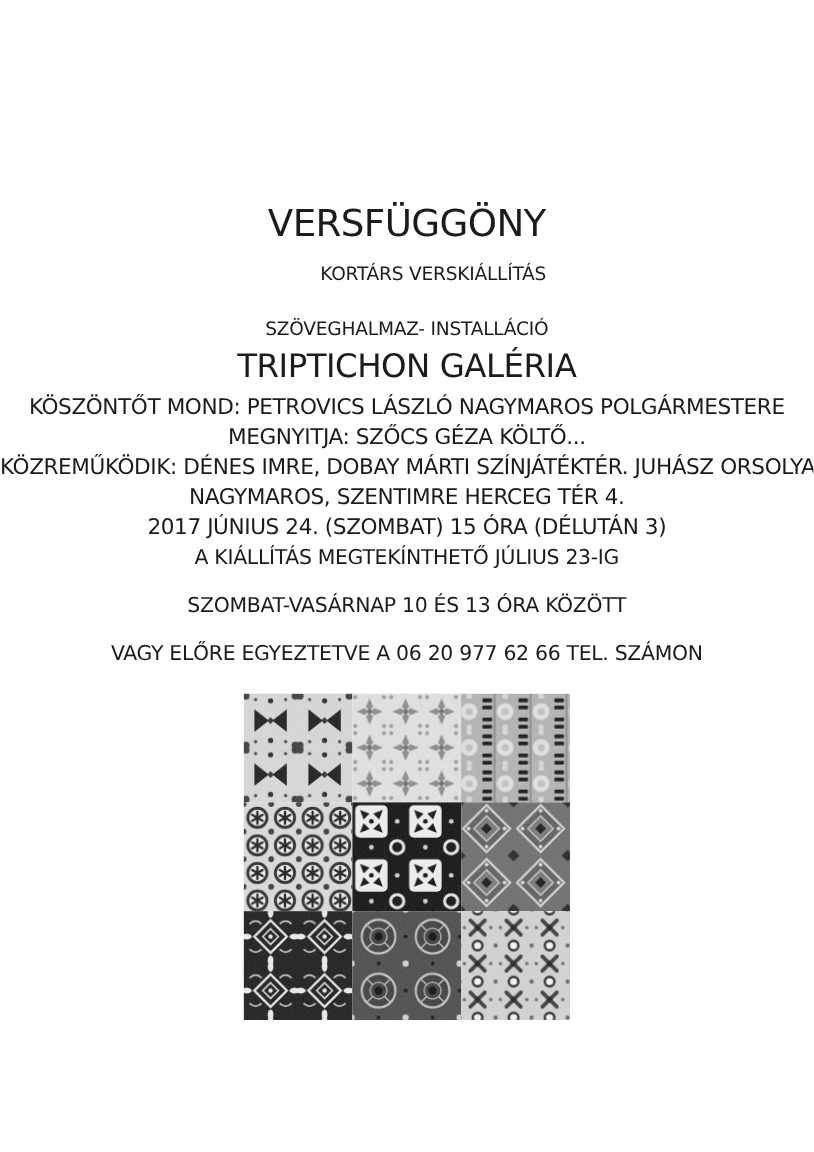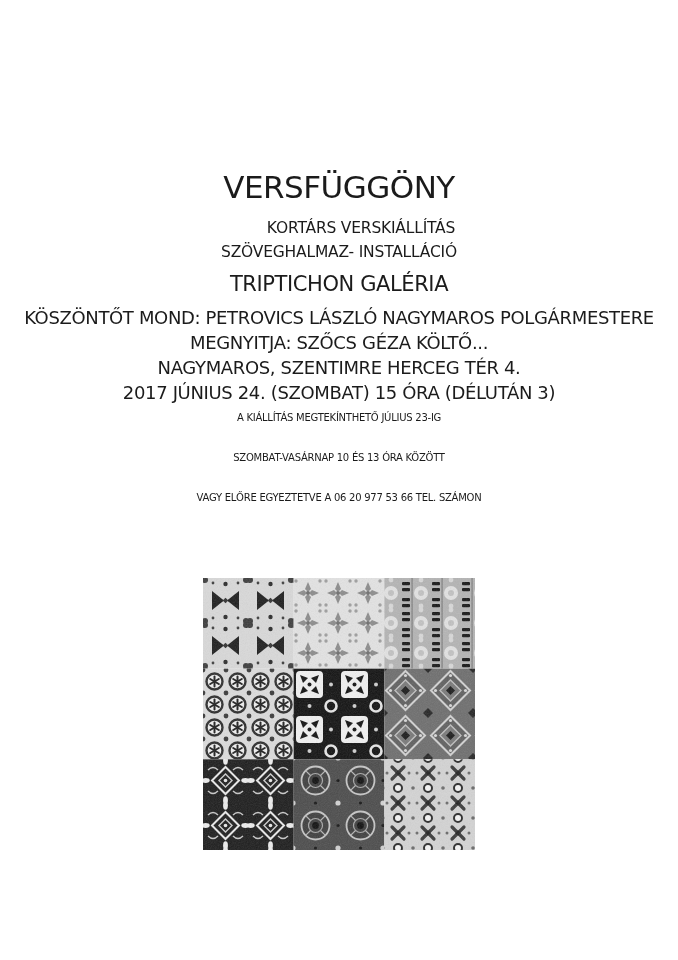--- a/index.html
+++ b/index.html
@@ -19,34 +19,34 @@
   .title{
     margin-top:168px;
     font-size:31px;line-height:38px;
     letter-spacing:-0.5px;
   }
   .subtitle{
     font-size:15.5px;line-height:20px;
     letter-spacing:-0.2px;
   }
   .sub1{margin-top:12px;padding-left:44px;}
-  .sub2{margin-top:4px;}
+  .sub2{margin-top:26px;}
   .venue{
     margin-top:6px;
-    font-size:21px;line-height:32px;
+    font-size:27px;line-height:32px;
     letter-spacing:-0.4px;
   }
   .body-line{
     font-size:18px;line-height:19px;
     letter-spacing:-0.35px;
   }
   .b0{margin-top:8px;}
   .b1,.b2,.b3,.b4,.b5{margin-top:6px;}
   .small-line{
-    font-size:10px;line-height:16px;
+    font-size:17px;line-height:16px;
     letter-spacing:-0.25px;
   }
   .s0{margin-top:8px;}
   .s1,.s2{margin-top:24px;}
   .pattern-image{
     position:absolute;
     top:578px;left:203px;
     width:272px;height:272px;
   }
 </style>
@@ -56,26 +56,27 @@
 <div class="page">
 
   <div class="poster-text">
     <div class="line title">VERSFÜGGÖNY</div>
     <div class="line subtitle sub1">KORTÁRS VERSKIÁLLÍTÁS</div>
     <div class="line subtitle sub2">SZÖVEGHALMAZ- INSTALLÁCIÓ</div>
     <div class="line venue">TRIPTICHON GALÉRIA</div>
 
     <div class="line body-line b0">KÖSZÖNTŐT MOND: PETROVICS LÁSZLÓ NAGYMAROS POLGÁRMESTERE</div>
     <div class="line body-line b1">MEGNYITJA: SZŐCS GÉZA KÖLTŐ...</div>
+    <div class="line body-line b2">KÖZREMŰKÖDIK: DÉNES IMRE, DOBAY MÁRTI SZÍNJÁTÉKTÉR. JUHÁSZ ORSOLYA</div>
     <div class="line body-line b4">NAGYMAROS, SZENTIMRE HERCEG TÉR 4.</div>
     <div class="line body-line b5">2017 JÚNIUS 24. (SZOMBAT) 15 ÓRA (DÉLUTÁN 3)</div>
 
     <div class="line small-line s0">A KIÁLLÍTÁS MEGTEKÍNTHETŐ JÚLIUS 23-IG</div>
     <div class="line small-line s1">SZOMBAT-VASÁRNAP 10 ÉS 13 ÓRA KÖZÖTT</div>
-    <div class="line small-line s2">VAGY ELŐRE EGYEZTETVE A 06 20 977 53 66 TEL. SZÁMON</div>
+    <div class="line small-line s2">VAGY ELŐRE EGYEZTETVE A 06 20 977 62 66 TEL. SZÁMON</div>
   </div>
 
   <div class="pattern-image" role="img" aria-label="3x3 collage of black-and-white kaleidoscopic tile patterns">
     <svg width="272" height="272" viewBox="0 0 272 272" xmlns="http://www.w3.org/2000/svg">
       <defs>
 
         <pattern id="p1" width="45" height="45" patternUnits="userSpaceOnUse">
           <rect width="45" height="45" fill="#d9d9d9"></rect>
           <path d="M9,13 L21,22.5 L9,32 Z" fill="#1e1e1e"></path>
           <path d="M36,13 L24,22.5 L36,32 Z" fill="#1e1e1e"></path>

